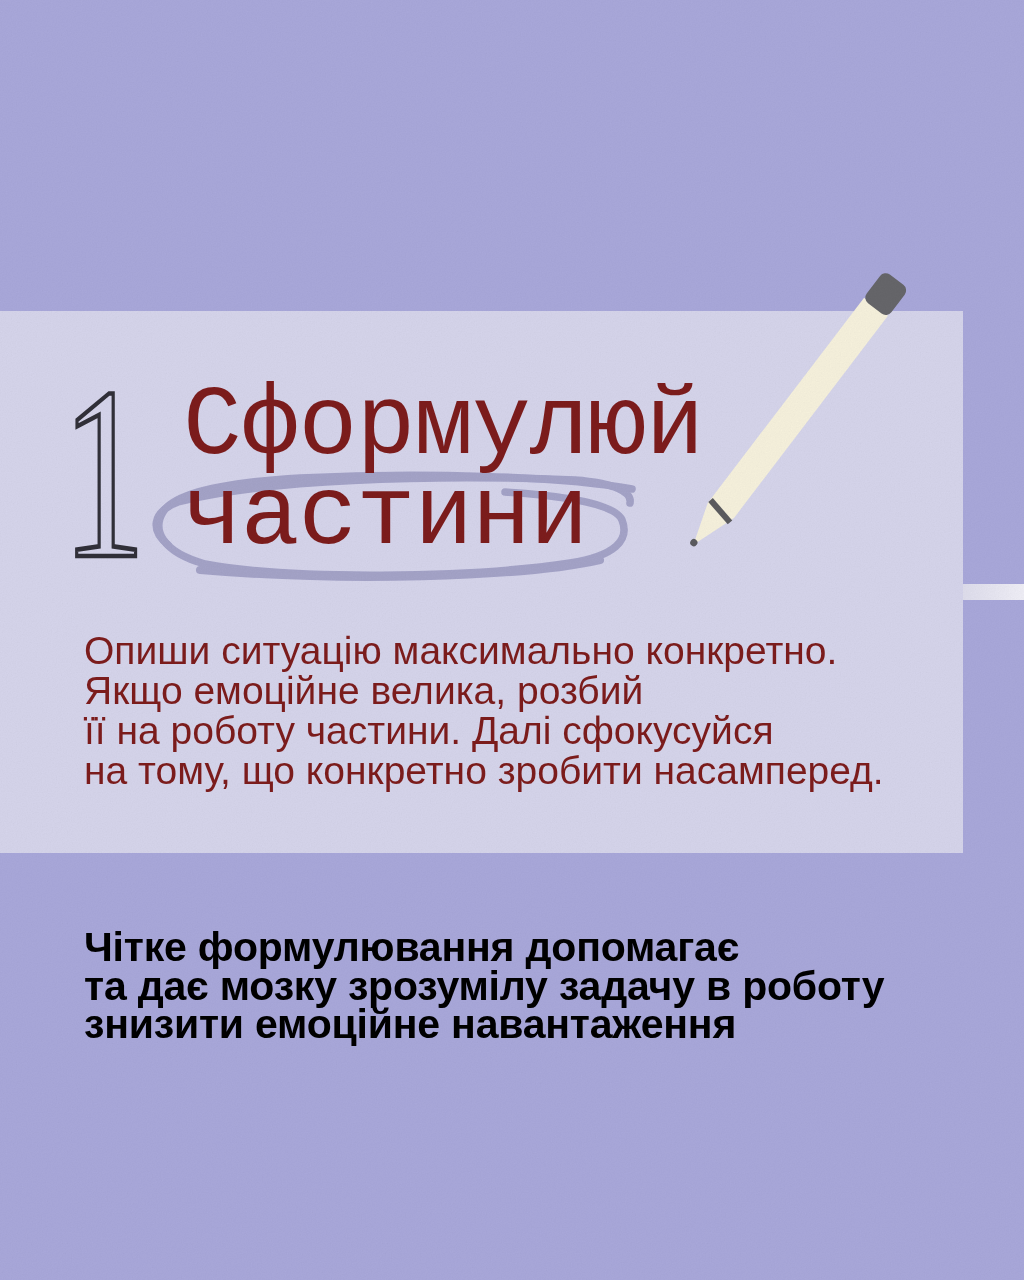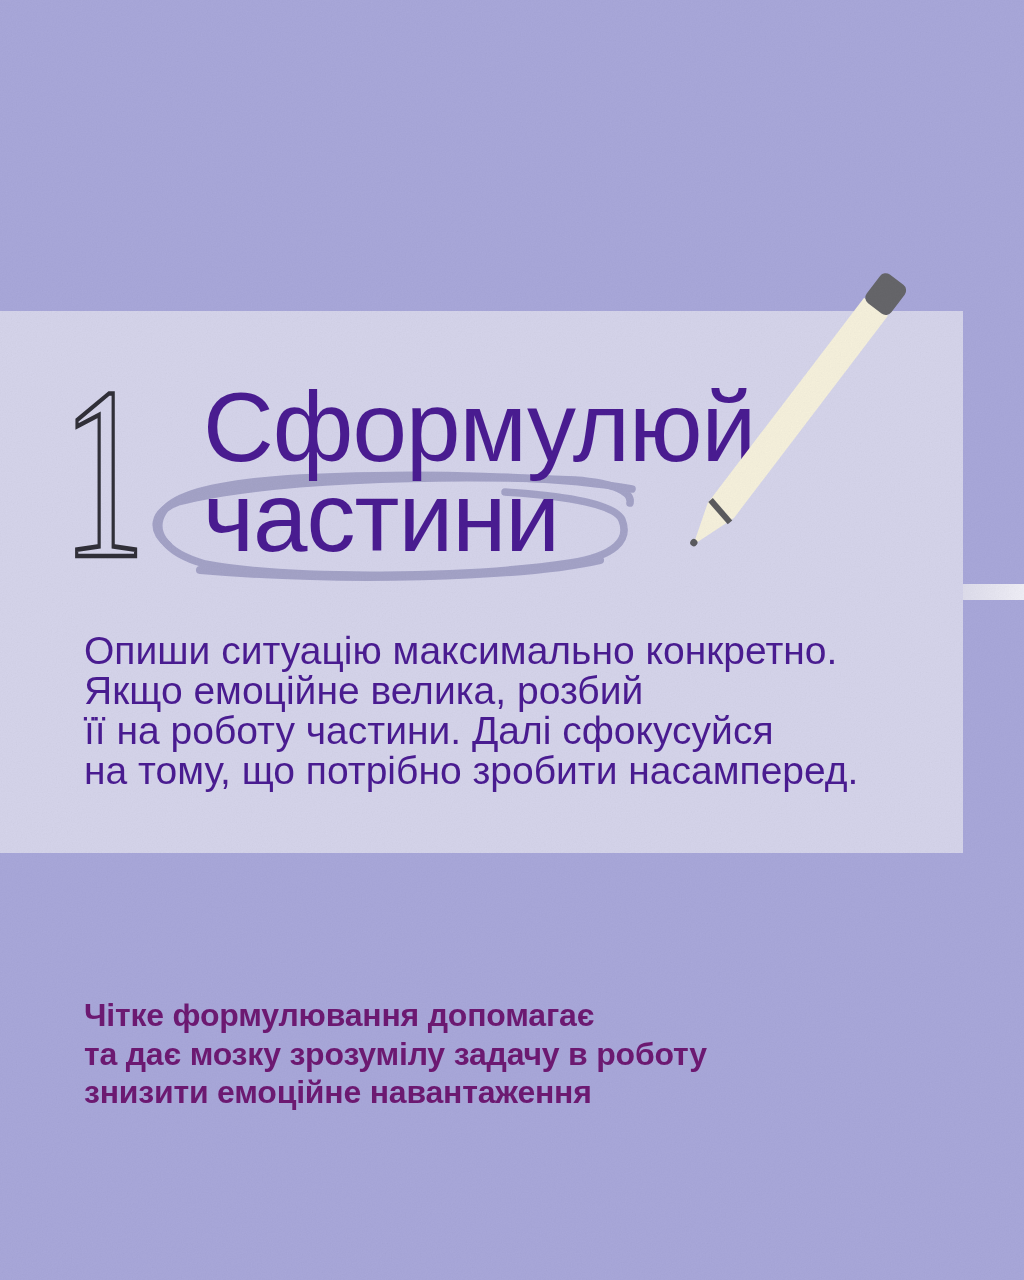--- a/index.html
+++ b/index.html
@@ -14,32 +14,32 @@
     background:#d9d8ef;z-index:1;
   }
   .side-strip{
     position:absolute;left:963px;top:584px;width:61px;height:16px;
     background:linear-gradient(to right,#e2e1f0,#f4f3fb);z-index:1;
   }
   .step-num-svg{position:absolute;left:40px;top:370px;z-index:3;}
   .scribble-svg{position:absolute;left:130px;top:455px;z-index:2;}
   .title{
     position:absolute;left:183px;top:382px;z-index:3;
-    font-family:Liberation Sans, sans-serif;
-    font-size:98px;line-height:90px;color:#4c1d95;
-    letter-spacing:-1px;white-space:nowrap;margin-left:20px;
+    font-family:Liberation Mono, monospace;
+    font-size:98px;line-height:90px;color:#7f1d1d;
+    letter-spacing:-1px;white-space:nowrap;
   }
   .pencil-svg{position:absolute;left:580px;top:240px;z-index:4;}
   .body-text{
     position:absolute;left:84px;top:631px;z-index:3;
-    font-size:39px;line-height:40px;color:#4c1d95;white-space:nowrap;
+    font-size:39px;line-height:40px;color:#7f1d1d;white-space:nowrap;
   }
   .footer-text{
-    position:absolute;left:84px;top:996px;z-index:2;
-    font-size:32px;line-height:38.7px;font-weight:bold;color:#701a75;
+    position:absolute;left:84px;top:928px;z-index:2;
+    font-size:41px;line-height:38.7px;font-weight:bold;color:#000000;
     letter-spacing:-0.2px;white-space:nowrap;
   }
   .grain{position:absolute;inset:0;z-index:9;pointer-events:none;}
 </style>
 </head>
 <body>
 
 <div class="poster">
 
   <div class="card"></div>
@@ -76,21 +76,21 @@
       <line x1="-14.5" y1="-48" x2="14.5" y2="-42" stroke="#5d5d61" stroke-width="6"></line>
 
       <circle cx="-2" cy="-4" r="3.6" fill="#5d5d61"></circle>
     </g>
   </svg>
 
   <div class="body-text">
     <div>Опиши ситуацію максимально конкретно.</div>
     <div>Якщо емоційне велика, розбий</div>
     <div>її на роботу частини. Далі сфокусуйся</div>
-    <div>на тому, що потрібно зробити насамперед.</div>
+    <div>на тому, що конкретно зробити насамперед.</div>
   </div>
 
   <div class="footer-text">
     <div>Чітке формулювання допомагає</div>
     <div>та дає мозку зрозумілу задачу в роботу</div>
     <div>знизити емоційне навантаження</div>
   </div>
 
   <svg class="grain" width="1024" height="1280">
     <filter id="grainF">

